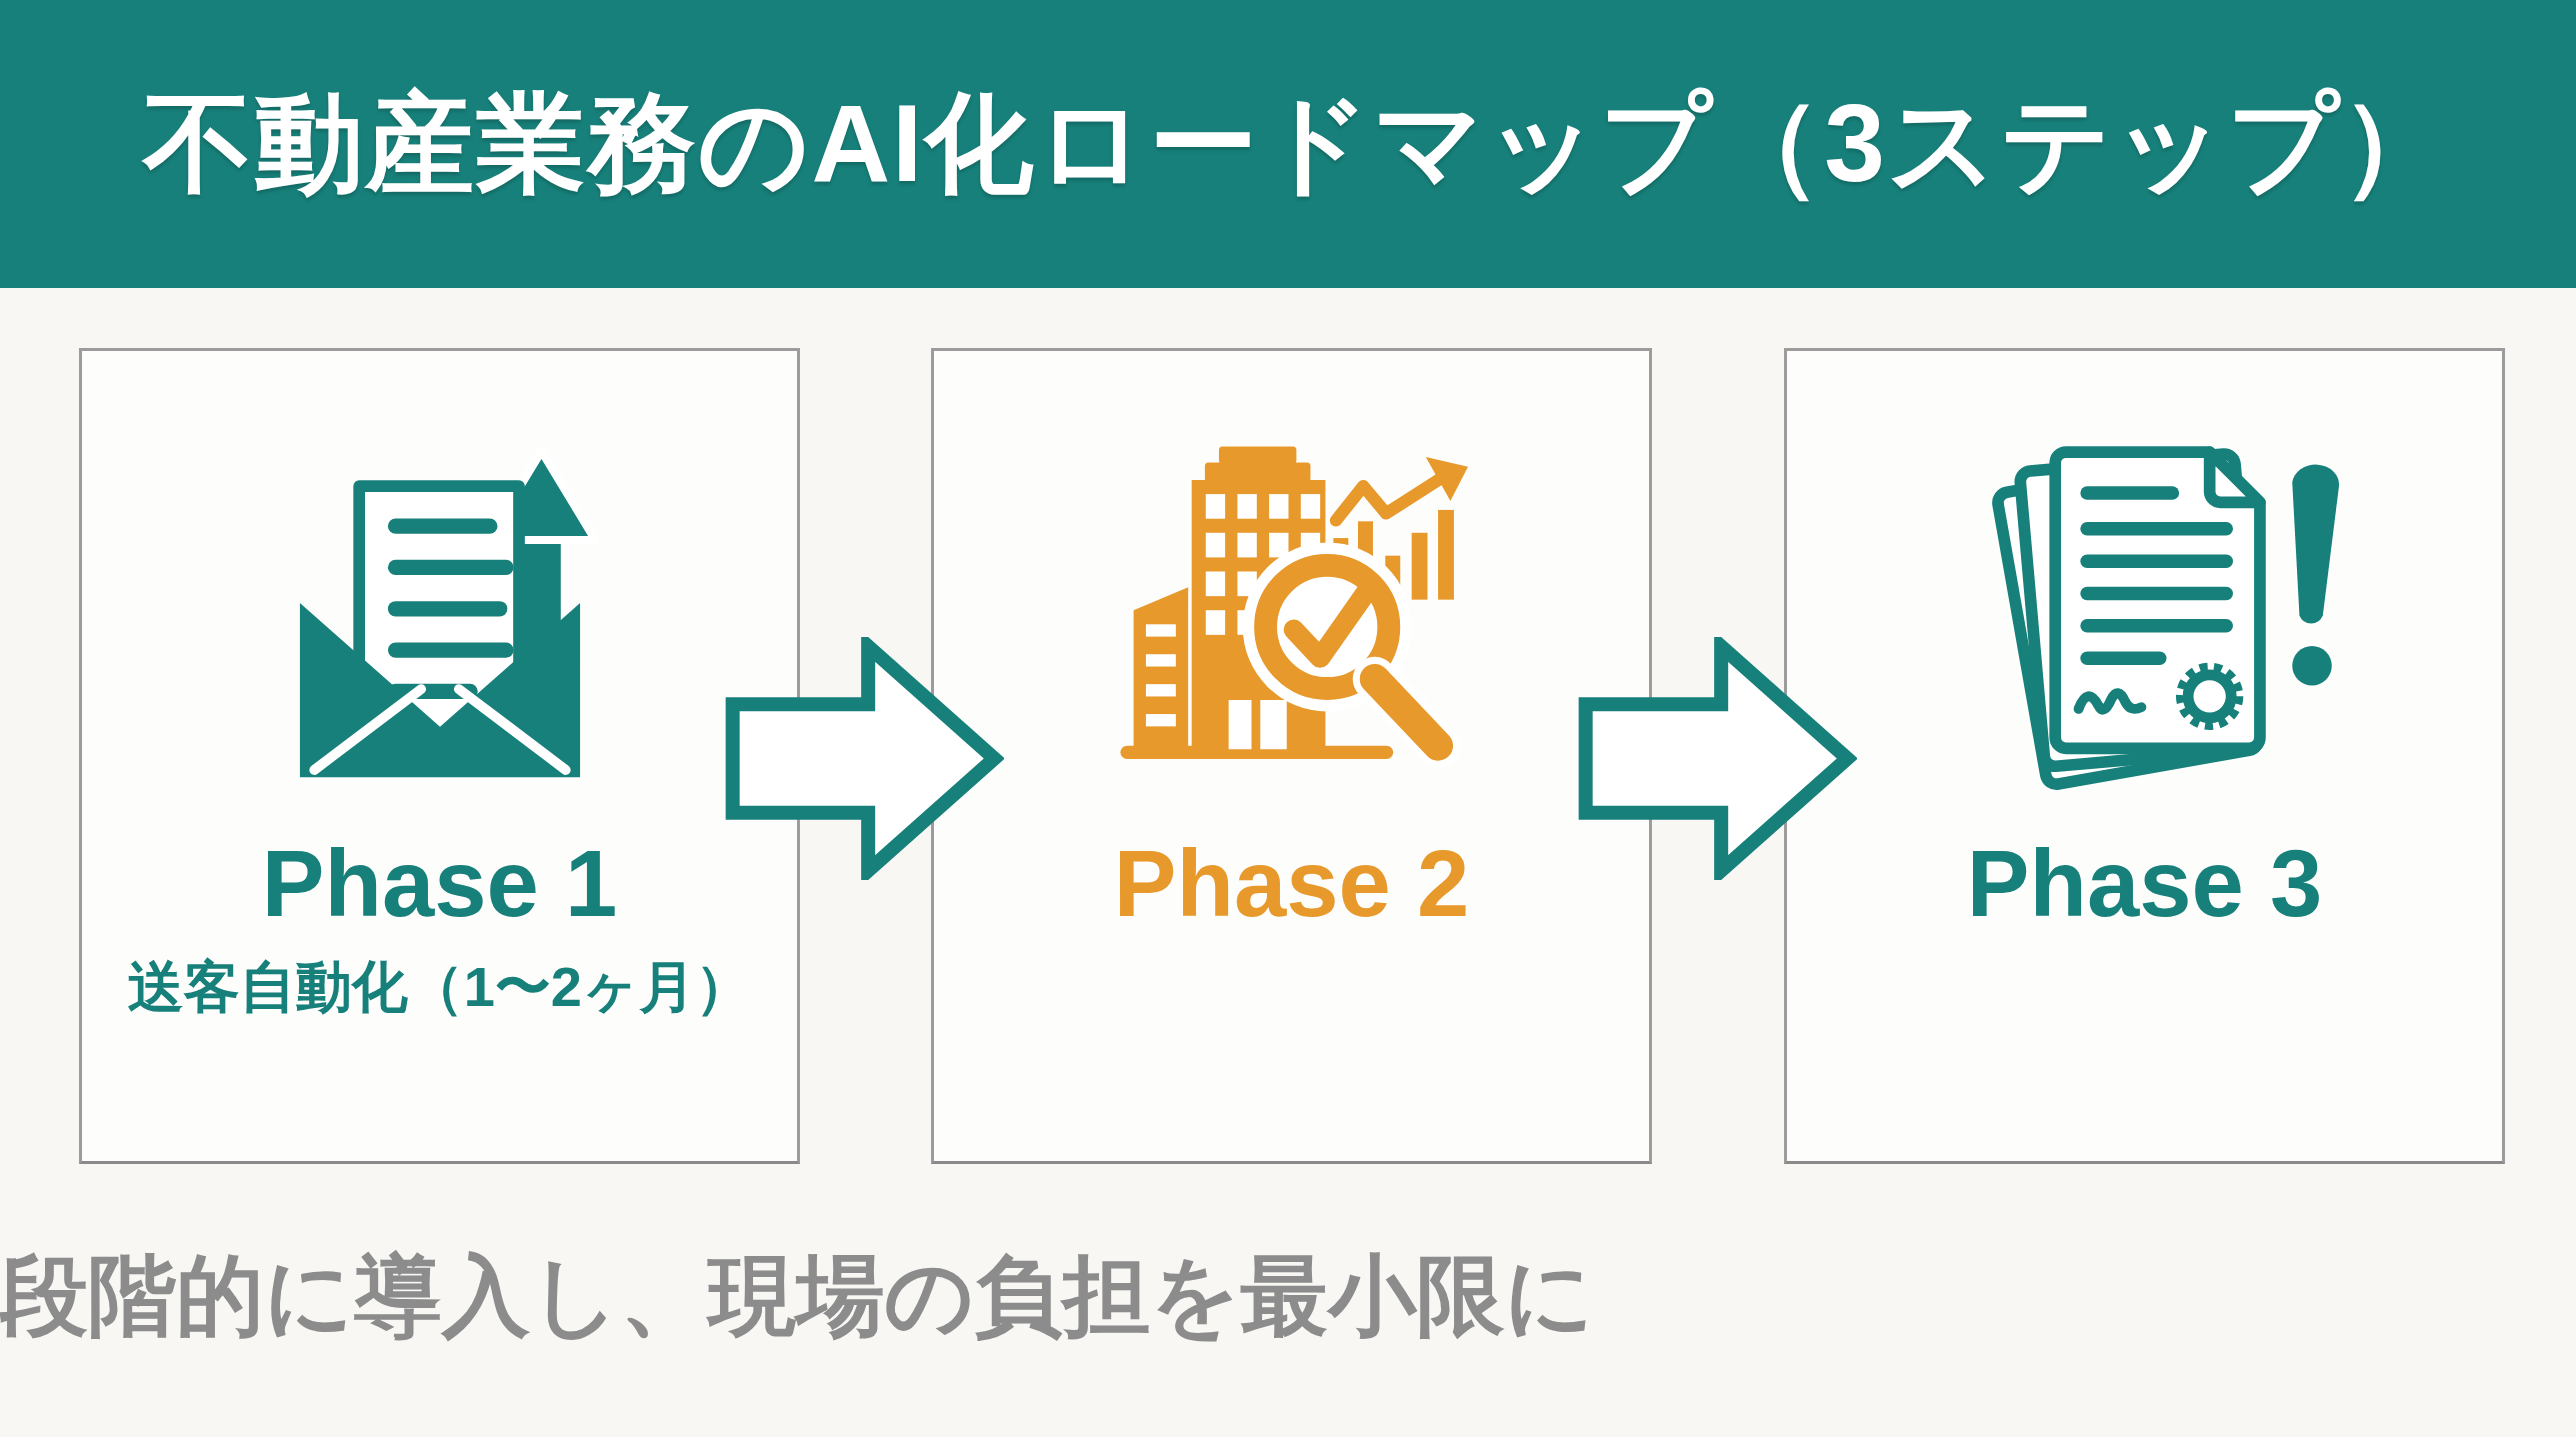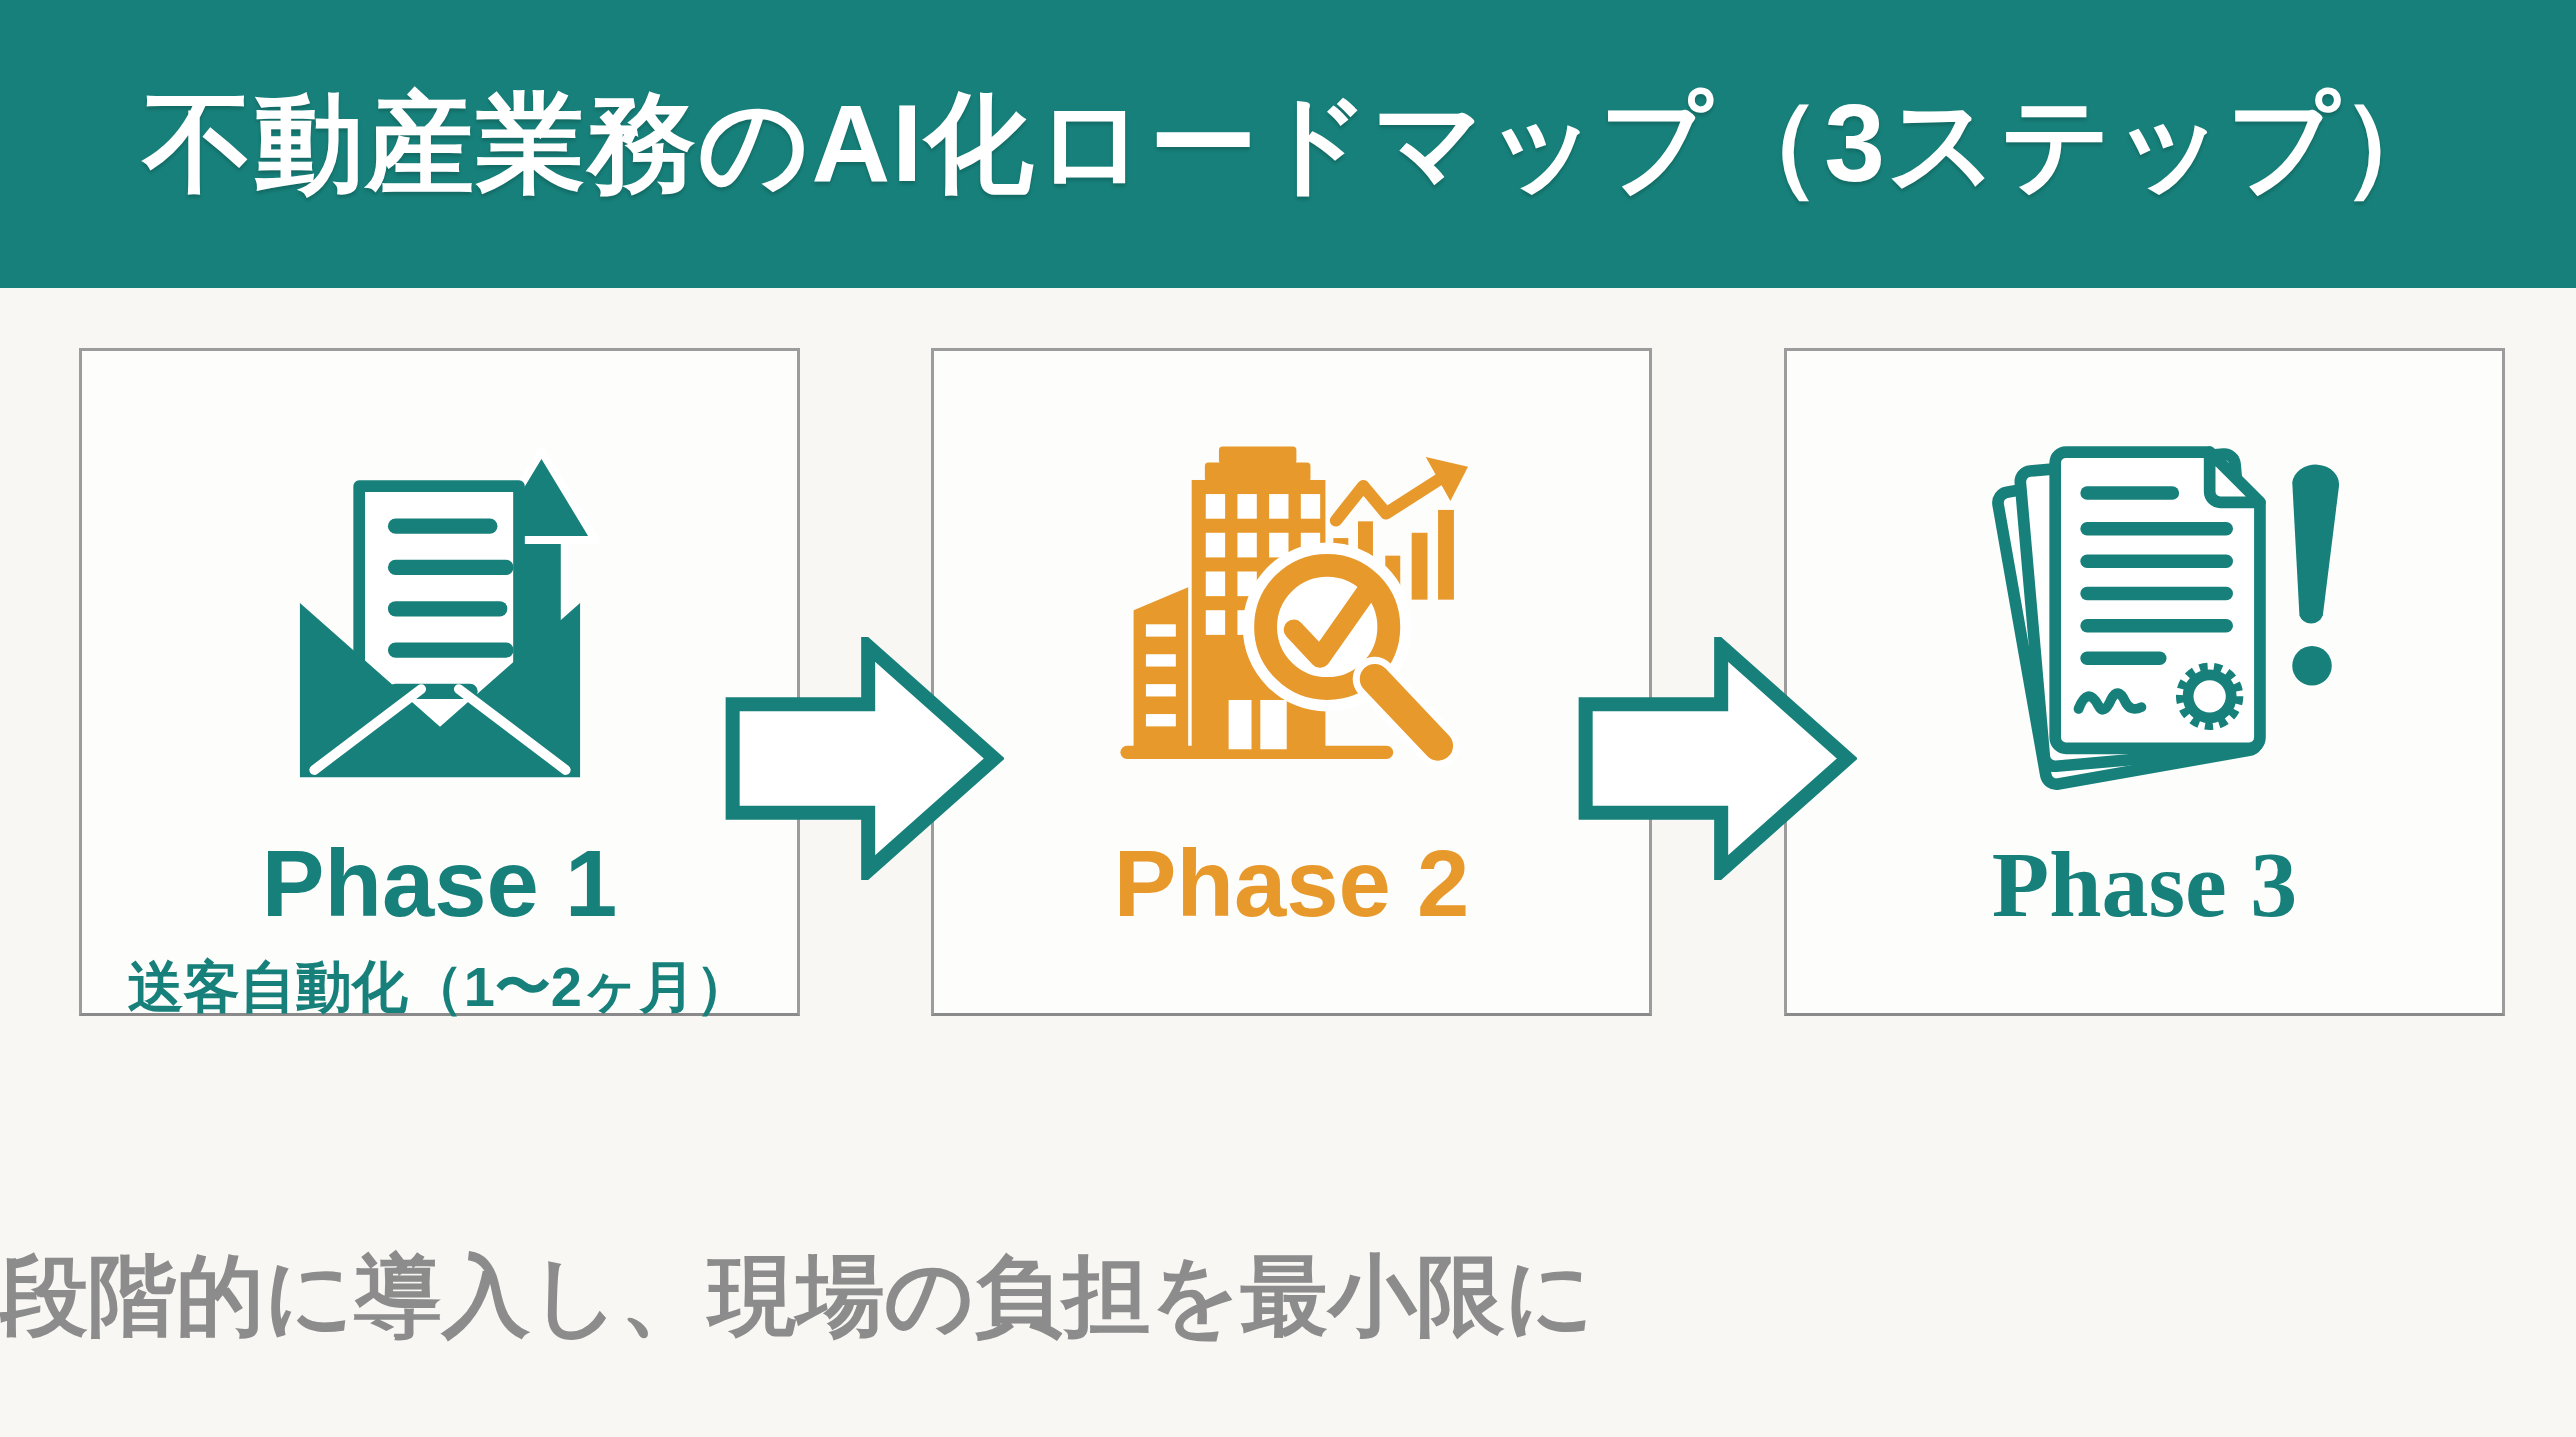--- a/index.html
+++ b/index.html
@@ -35,29 +35,29 @@
     font-size:109px;
     font-weight:700;
     letter-spacing:1.9px;
     white-space:nowrap;
     text-shadow:0 2.8px 3.7px rgba(0,0,0,0.18);
     margin-left:19px;
   }
   
   .phase-box{
     position:absolute;top:348px;
-    width:721px;height:668px;
+    width:721px;height:816px;
     background:var(--box-bg);
     border:3.7px solid var(--box-border);
     border-bottom-color:#8A8A8A;
     display:flex;flex-direction:column;align-items:center;
   }
   .phase-box.p1{left:79px;}
   .phase-box.p2{left:931px;}
-  .phase-box.p3{left:1784px;font-family:Liberation Serif, serif;}
+  .phase-box.p3{left:1784px;}
   .phase-icon{
     margin-top:49px;
     width:440px;height:431px;
     flex:0 0 auto;
   }
   .phase-label{
     font-size:94px;
     font-weight:700;
     line-height:1.0;
     margin-top:5.6px;

